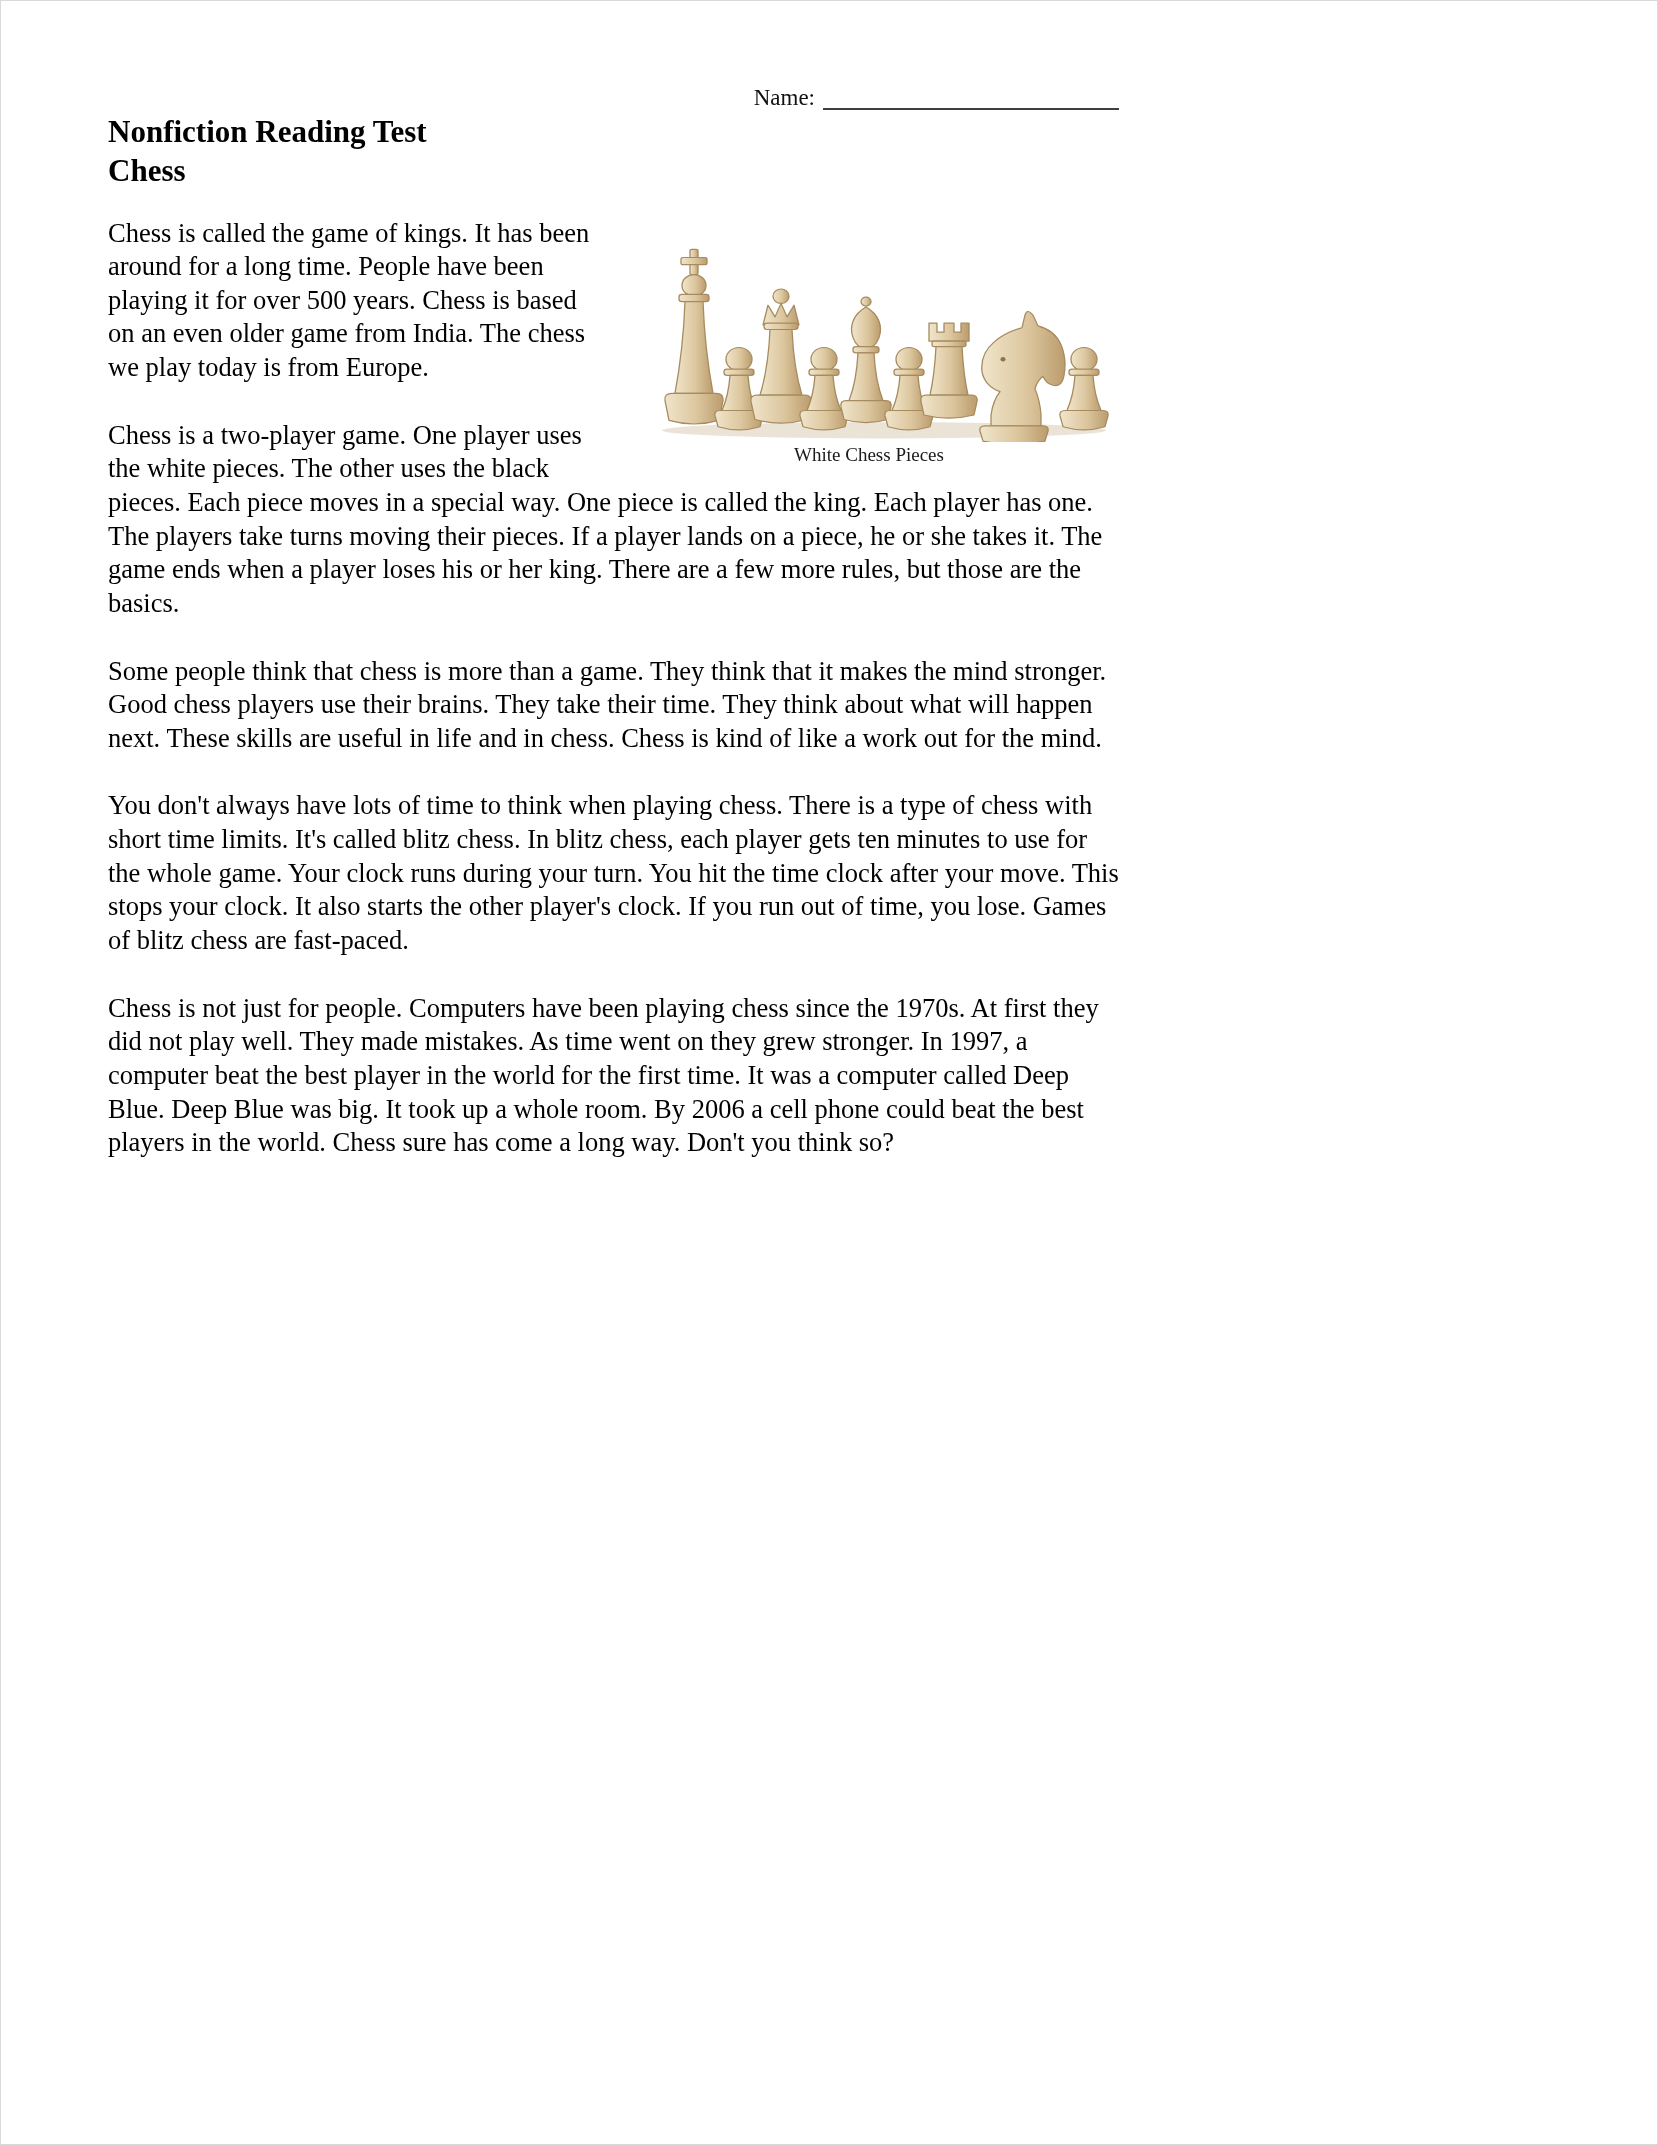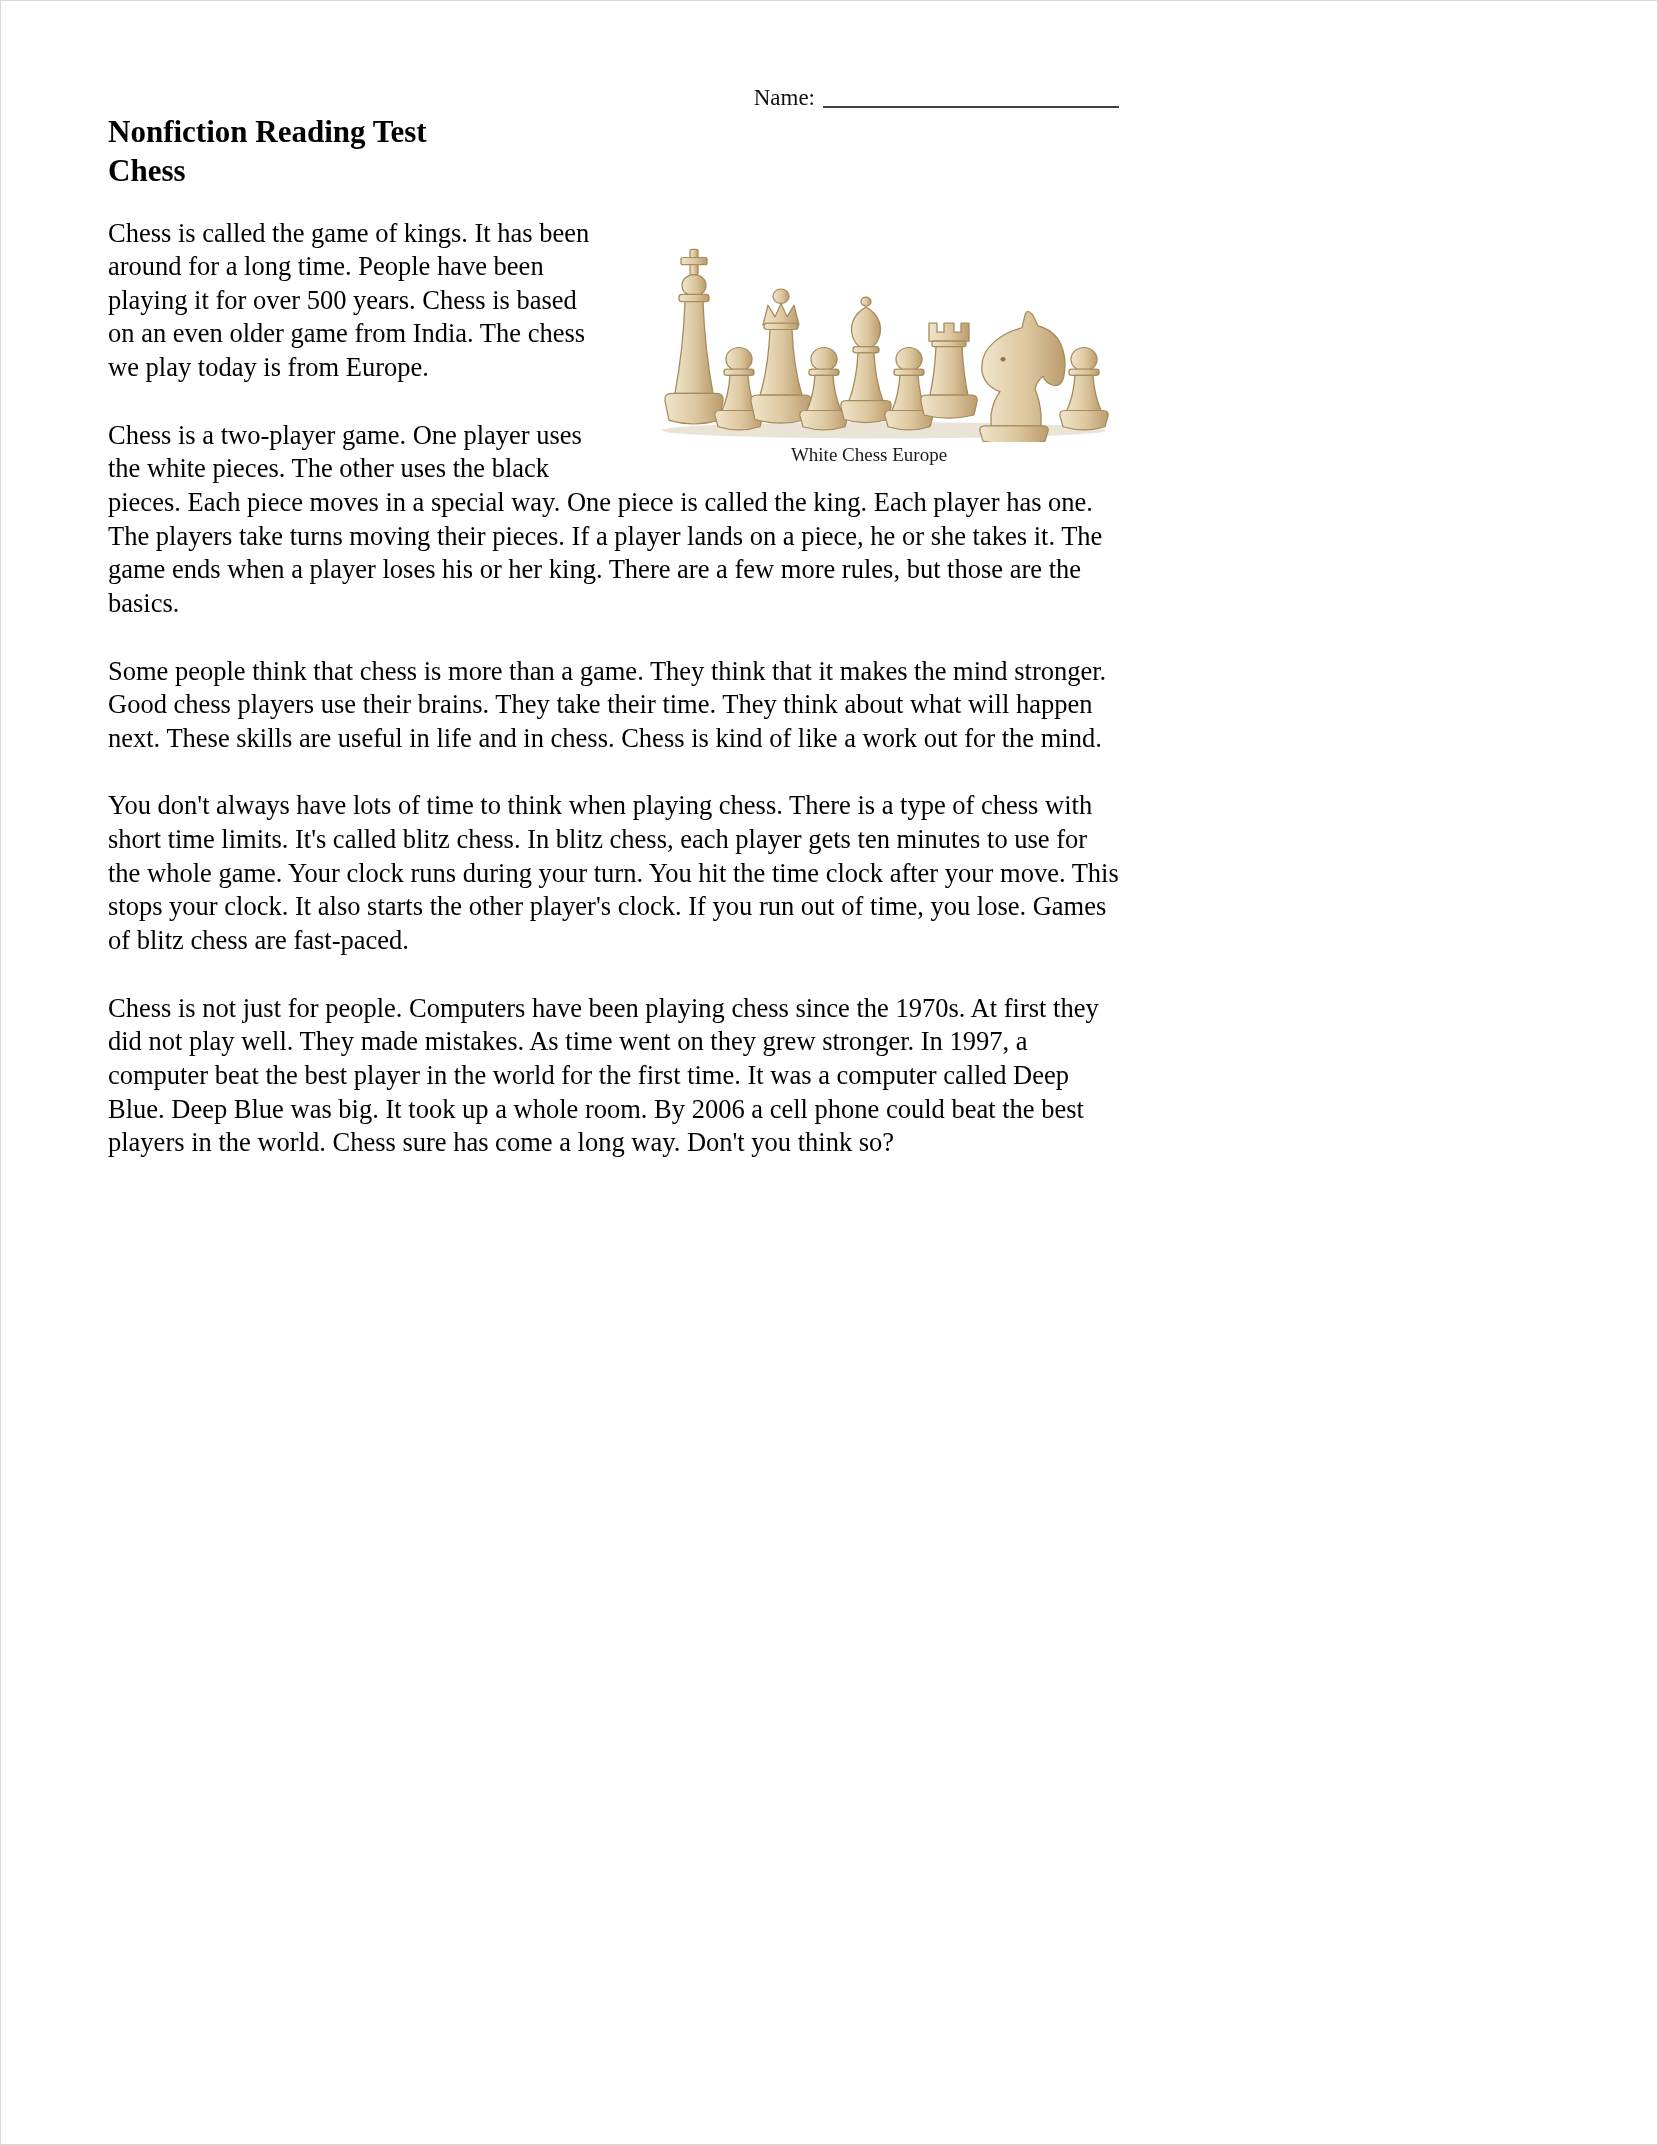--- a/index.html
+++ b/index.html
@@ -10,21 +10,21 @@
     background: #ffffff;
     border: 1px solid #d9d9d9;
     padding: 84px 538px 60px 107px;
     font-family: "Liberation Serif", serif;
     color: #000000;
     position: relative;
   }
   .name-row {
     display: flex;
     justify-content: flex-end;
-    align-items: flex-start;
+    align-items: center;
     font-size: 23px;
     margin-bottom: 2px;
     color: #111;
   }
   .name-line {
     display: inline-block;
     width: 296px;
     border-bottom: 2px solid #3f3f3f;
     height: 1em;
     margin-left: 8px;
@@ -132,21 +132,21 @@
         <g transform="translate(398,0)">
           <path d="M-26,232 L-26,220 Q-24,204 -17,194 Q-32,188 -35,172 Q-37,152 -23,139 Q-12,128 5,123 L8,109 Q10,101 16,109 L21,121 Q38,126 44,142 Q50,158 47,176 Q45,189 36,187 Q29,185 26,177 Q20,182 18,191 Q23,204 24,220 L24,232 Z"></path>
           <circle cx="-14" cy="158" r="2.5" fill="#8f744a" stroke="none"></circle>
           <path d="M-32,232 h58 q6,0 5,6 l-3,11 q-31,7 -62,0 l-3,-11 q-1,-6 5,-6 Z"></path>
         </g>
 
         <use href="#pawn" x="465"></use>
 
       </g>
     </svg>
-    <figcaption>White Chess Europe</figcaption>
+    <figcaption>White Chess Pieces</figcaption>
   </figure>
 
   <p class="para">Chess is called the game of kings. It has been around for a long time. People have been playing it for over 500 years. Chess is based on an even older game from India. The chess we play today is from Europe.</p>
   <p class="para">Chess is a two-player game. One player uses the white pieces. The other uses the black pieces. Each piece moves in a special way. One piece is called the king. Each player has one. The players take turns moving their pieces. If a player lands on a piece, he or she takes it. The game ends when a player loses his or her king. There are a few more rules, but those are the basics.</p>
   <p class="para">Some people think that chess is more than a game. They think that it makes the mind stronger. Good chess players use their brains. They take their time. They think about what will happen next. These skills are useful in life and in chess. Chess is kind of like a work out for the mind.</p>
   <p class="para">You don't always have lots of time to think when playing chess. There is a type of chess with short time limits. It's called blitz chess. In blitz chess, each player gets ten minutes to use for the whole game. Your clock runs during your turn. You hit the time clock after your move. This stops your clock. It also starts the other player's clock. If you run out of time, you lose. Games of blitz chess are fast-paced.</p>
   <p class="para">Chess is not just for people. Computers have been playing chess since the 1970s. At first they did not play well. They made mistakes. As time went on they grew stronger. In 1997, a computer beat the best player in the world for the first time. It was a computer called Deep Blue. Deep Blue was big. It took up a whole room. By 2006 a cell phone could beat the best players in the world. Chess sure has come a long way. Don't you think so?</p>
 
   <div class="clear"></div>
 </div>

